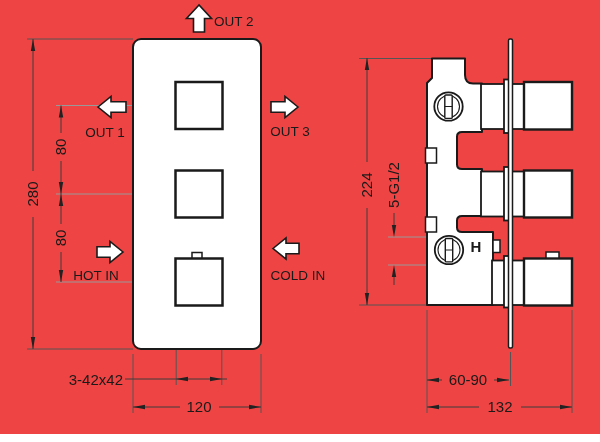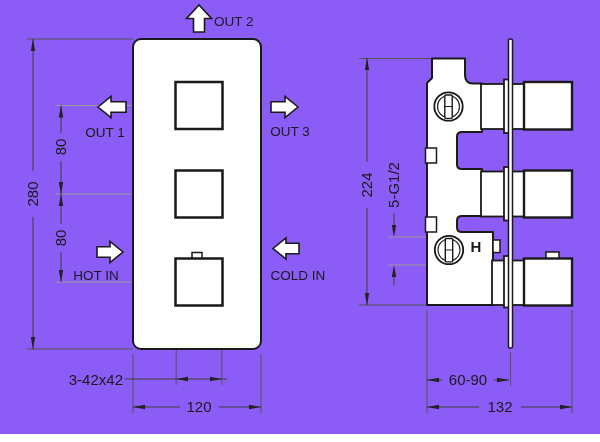--- a/index.html
+++ b/index.html
@@ -1,16 +1,16 @@
 <!DOCTYPE html>
 <html><head>
 <meta charset="utf-8">
 <style>
   html,body{margin:0;padding:0;background:#ffffff;}
-  .stage{position:relative;width:600px;height:434px;background:#8b5cf6;overflow:hidden;
+  .stage{position:relative;width:600px;height:434px;background:#ef4444;overflow:hidden;
          font-family:"Liberation Sans", sans-serif;}
   svg text{font-family:"Liberation Sans", sans-serif;fill:#1a1a1a;}
   .dim-text{font-size:15px;}
   .flow-text{font-size:13.5px;}
   .hot-text{font-size:15px;font-weight:bold;}
 </style>
 </head>
 <body>
 
 <div class="stage">

